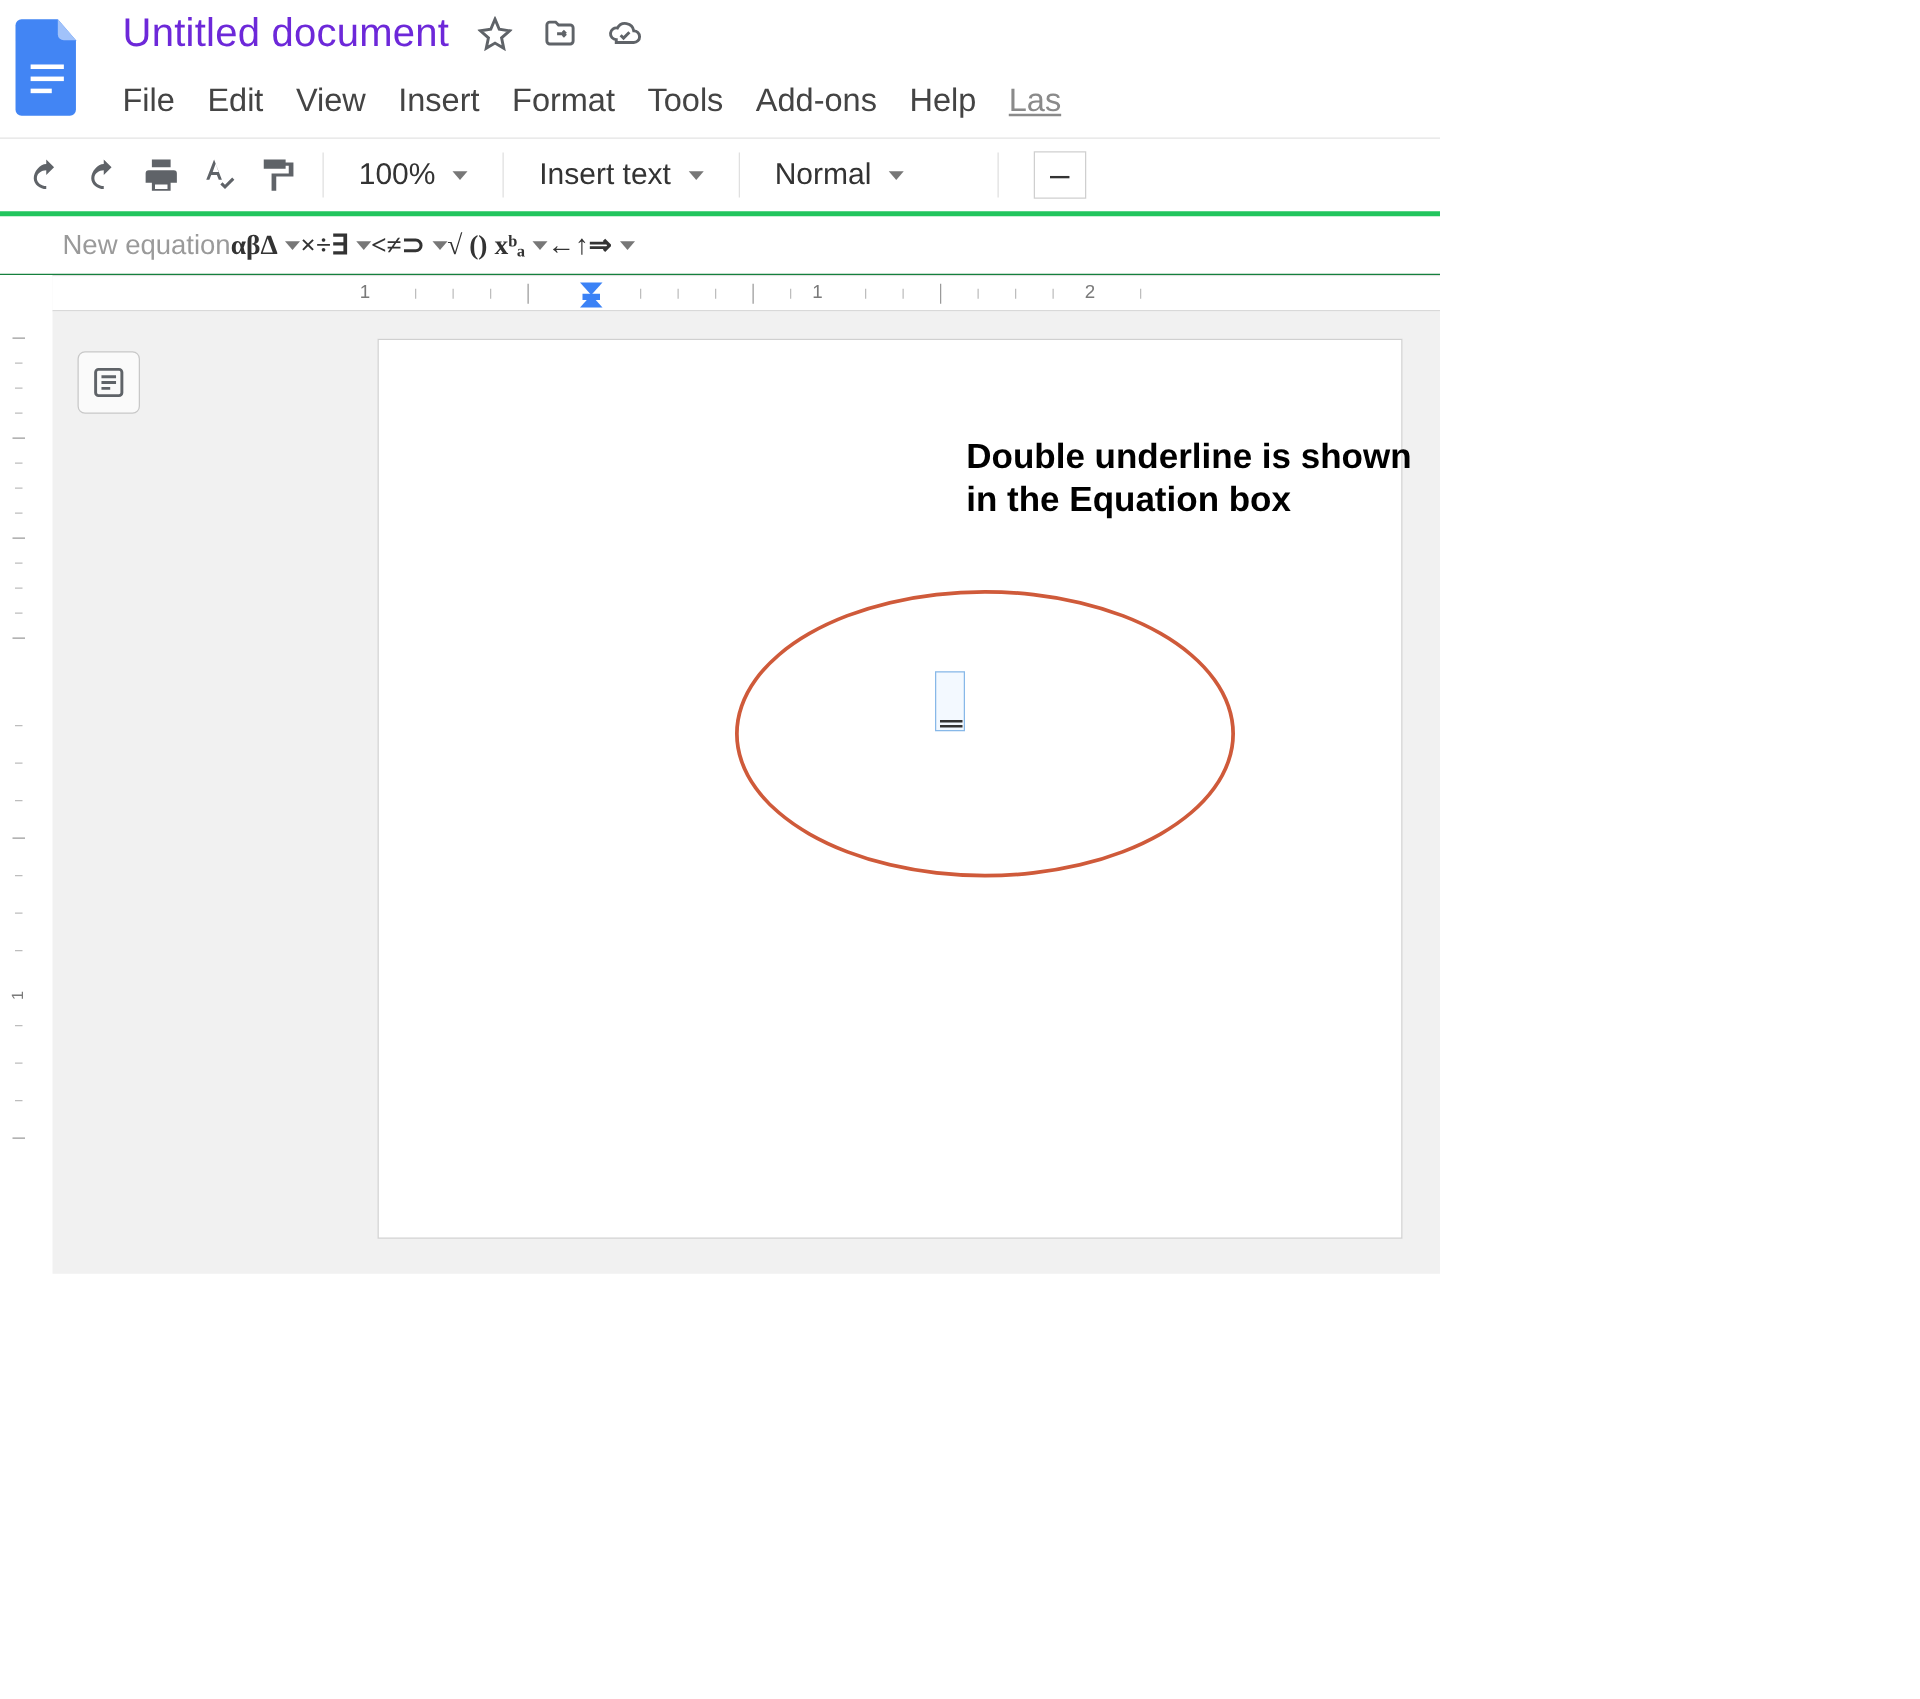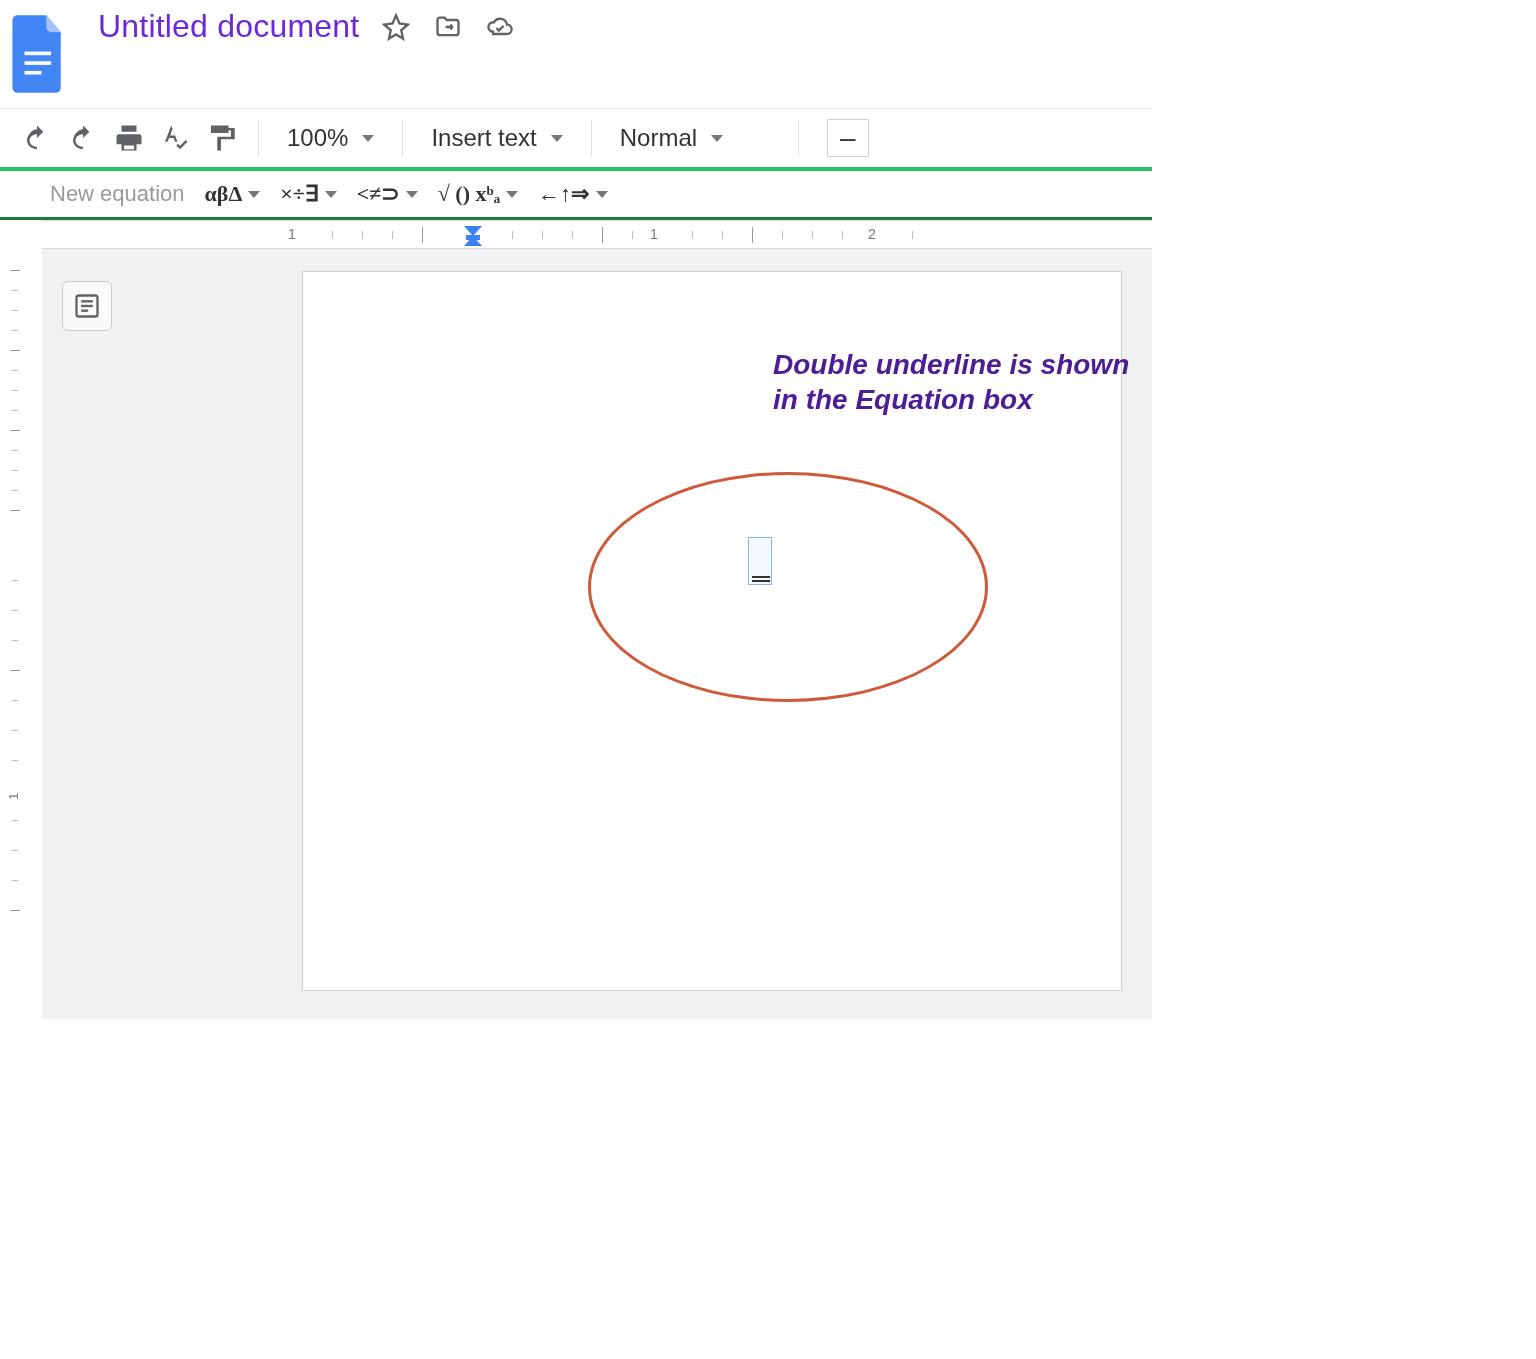--- a/index.html
+++ b/index.html
@@ -89,24 +89,23 @@
     display: inline-flex; align-items: center; justify-content: center;
     font-size: 28px; color: #333;
     cursor: pointer;
     margin-left: 10px;
   }
 
   
   .eq-toolbar {
     display: flex;
     align-items: flex-end;
-    gap: 20px;
     padding: 10px 30px 10px 50px;
     font-size: 22px;
-    border-bottom: 3px solid #15803d;
+    border-bottom: 1px solid #15803d;
   }
   .eq-new {
     color: #9a9a9a;
     font-size: 22px;
   }
   .eq-group {
     display: flex; align-items: center; gap: 6px;
     color: #333;
     cursor: pointer;
     font-family: "Times New Roman", serif;
@@ -197,25 +196,24 @@
     display: flex; align-items: center; justify-content: center;
     cursor: pointer;
   }
   .outline-toggle svg { width: 28px; height: 28px; color: #5f6368; }
 
   .annotation {
     position: absolute;
     left: 470px;
     top: 75px;
     width: 370px;
-    color: #4c1d95;
+    color: #000000;
     font-size: 28px;
     font-weight: bold;
     line-height: 1.25;
-    font-style: italic;
   }
   .annot-ellipse {
     position: absolute;
     left: 285px;
     top: 200px;
     width: 400px;
     height: 230px;
     border: 3px solid #cf5a3a;
     border-radius: 50%;
   }
@@ -272,20 +270,31 @@
             <path d="M3 6a2 2 0 0 1 2-2h4l2 2h8a2 2 0 0 1 2 2v9a2 2 0 0 1-2 2H5a2 2 0 0 1-2-2V6z"></path>
             <path d="M10 12h6m0 0l-2-2m2 2l-2 2"></path>
           </svg>
       </span>
       <span class="title-icon">
         <svg viewBox="0 0 24 24" fill="none" stroke="currentColor" stroke-width="2">
             <path d="M6 16a4 4 0 1 1 .8-7.93A6 6 0 0 1 18 10a4 4 0 0 1 0 8H6z"></path>
             <path d="M9 13l2 2 4-4"></path>
           </svg>
       </span>
+    </div>
+    <div class="menubar">
+      <span class="menu-item">File</span>
+      <span class="menu-item">Edit</span>
+      <span class="menu-item">View</span>
+      <span class="menu-item">Insert</span>
+      <span class="menu-item">Format</span>
+      <span class="menu-item">Tools</span>
+      <span class="menu-item">Add-ons</span>
+      <span class="menu-item">Help</span>
+      <span class="menu-item menu-last">Las</span>
     </div>
   </div>
 </div>
 
 <div class="toolbar">
   <span class="tb-icon">
     <svg viewBox="0 0 24 24" fill="currentColor">
         <path d="M12 5V2L7 7l5 5V9c3 0 6 2 6 5s-3 5-6 5v2c4 0 8-3 8-7s-4-9-8-9z" transform="scale(-1,1) translate(-24,0)"></path>
       </svg>
   </span>

